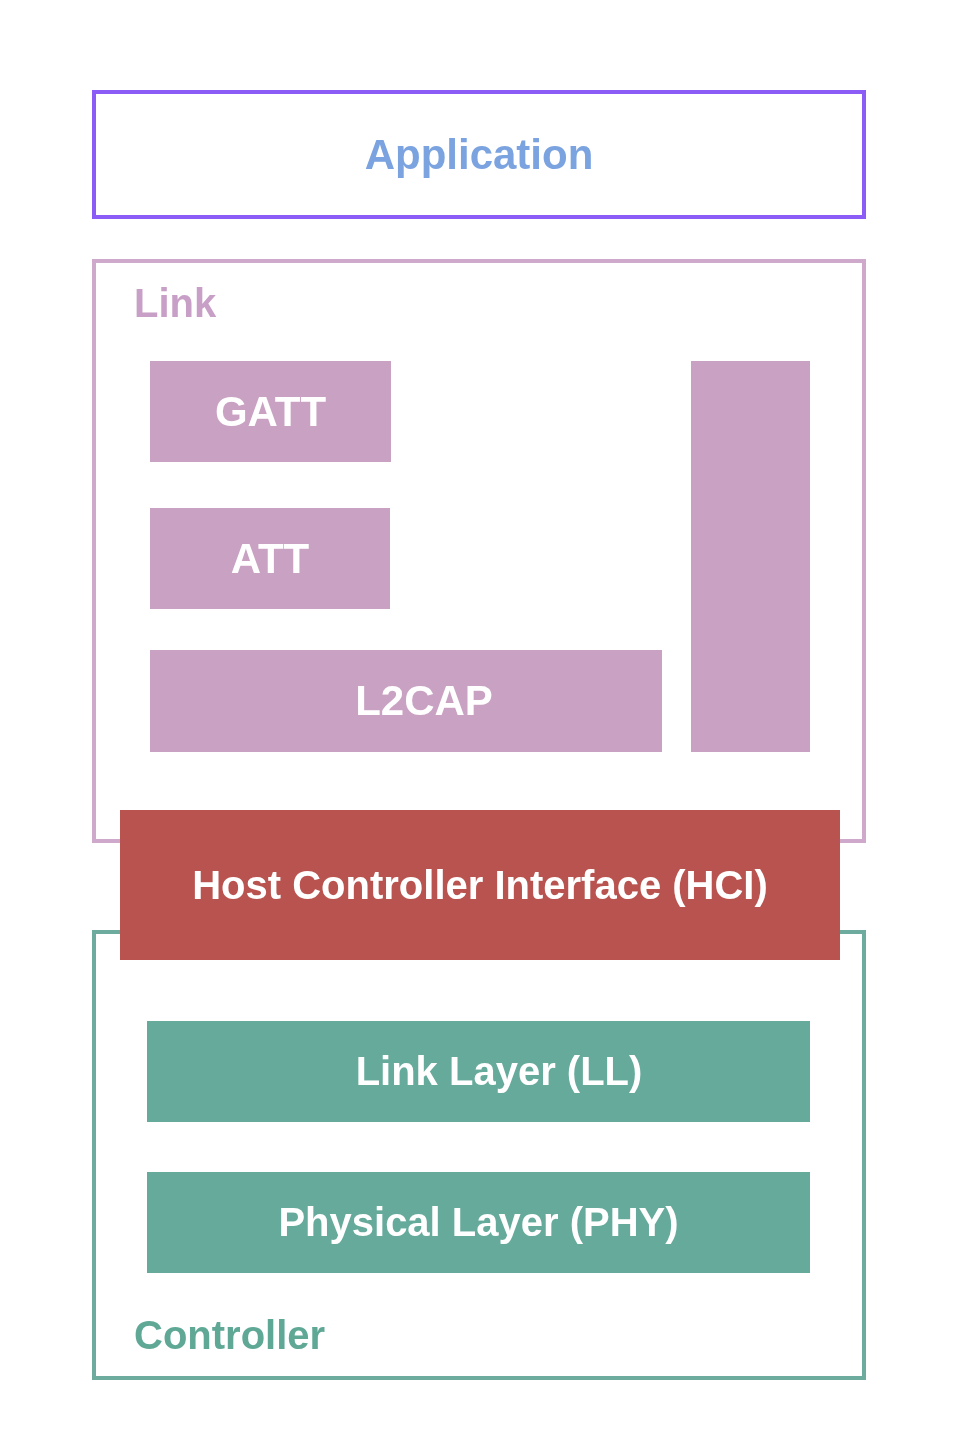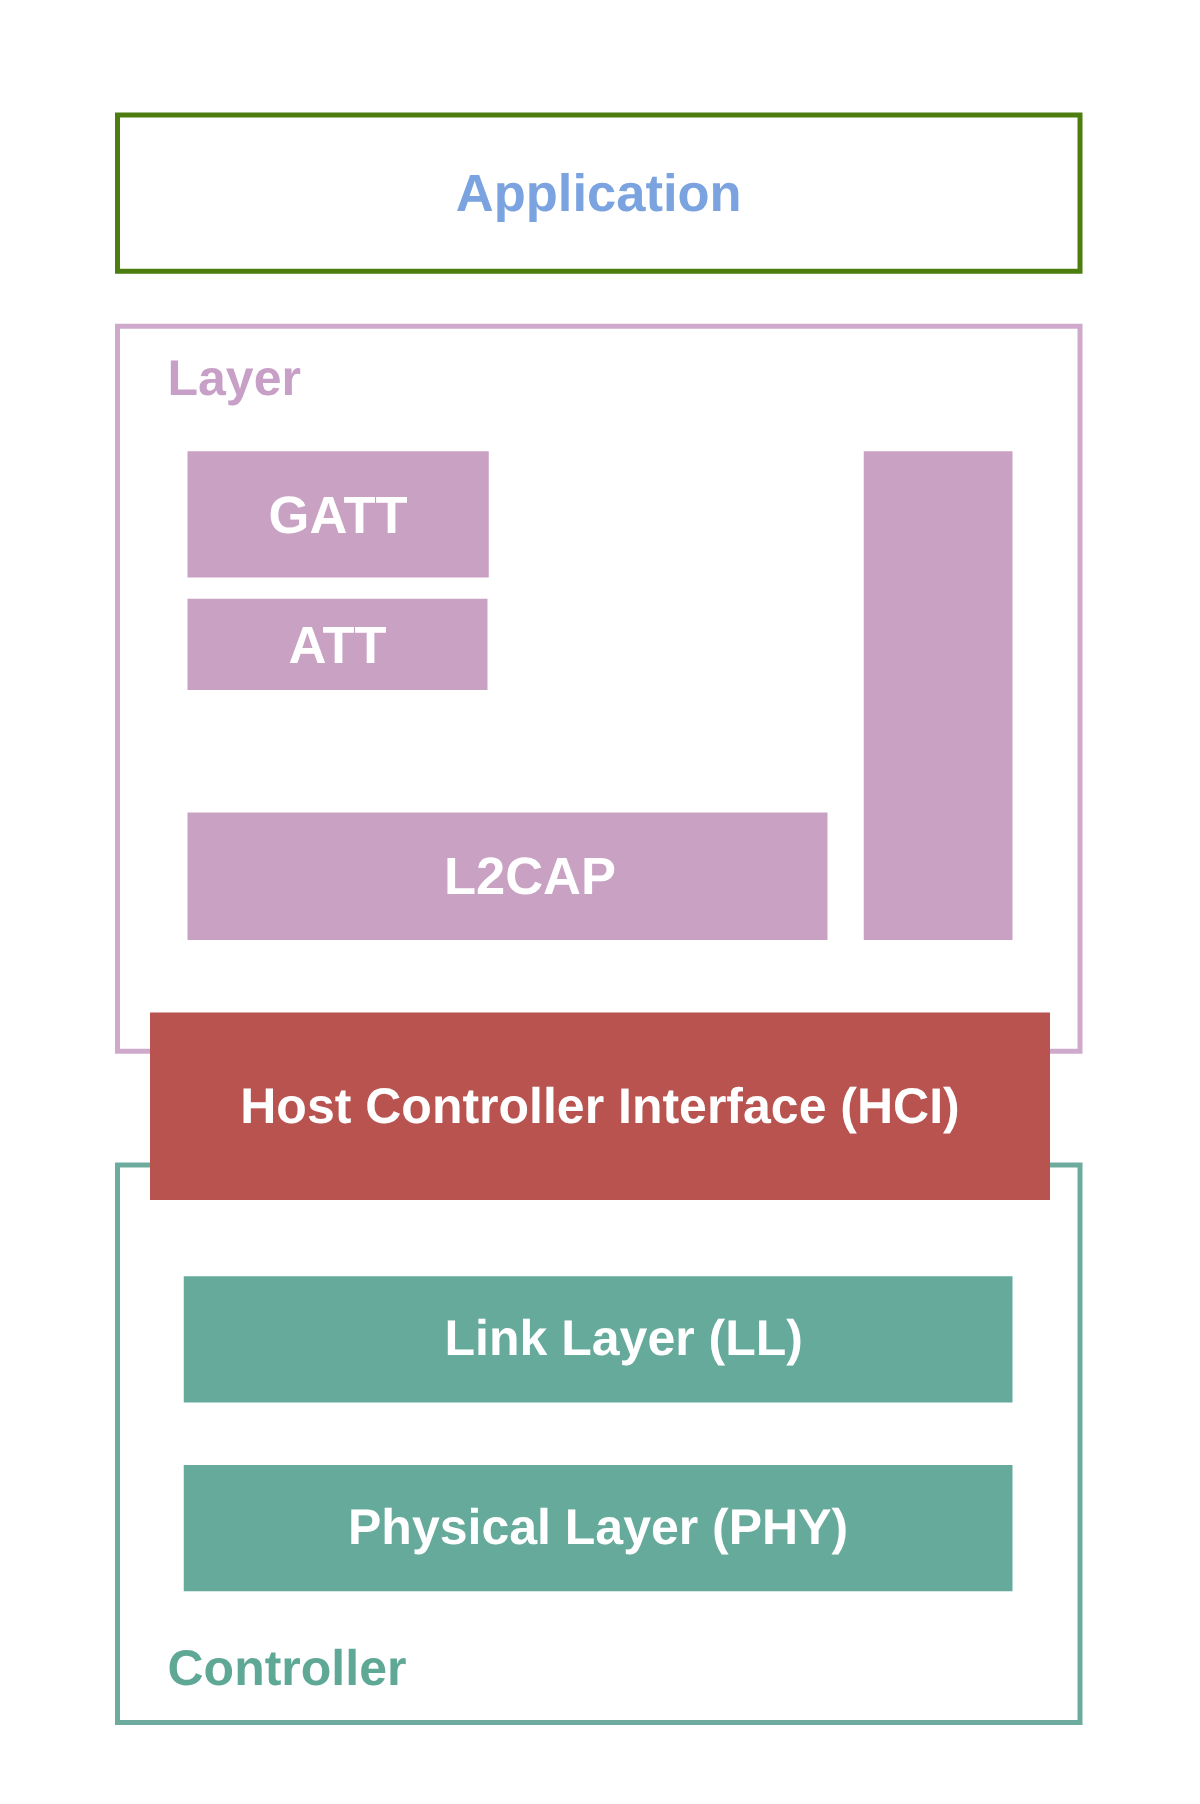--- a/index.html
+++ b/index.html
@@ -15,21 +15,21 @@
     background: #ffffff;
     overflow: hidden;
   }
   .outline-box {
     position: absolute;
     box-sizing: border-box;
     background: transparent;
   }
   .app-box {
     left: 92px; top: 90px; width: 774px; height: 129px;
-    border: 4px solid #4d7c0f;
+    border: 4px solid #8b5cf6;
     display: flex; align-items: center; justify-content: center;
   }
   .app-label {
     color: #7ba3e0;
     font-size: 42px;
     font-weight: bold;
   }
   .host-box {
     left: 92px; top: 259px; width: 774px; height: 584px;
     border: 4px solid #cfa9cc;
@@ -61,21 +61,21 @@
     font-size: 42px;
     z-index: 2;
   }
   .mauve { background: #c9a1c2; }
   .teal  { background: #65aa9b; }
   .red   { background: #b9534f; justify-content: center; }
 
   .gatt   { left: 150px; top: 361px; width: 241px; height: 101px; }
   .gap-h  { left: 421px; top: 361px; width: 389px; height: 103px; }
   .gap-v  { left: 691px; top: 361px; width: 119px; height: 391px; z-index: 1; }
-  .att    { left: 150px; top: 479px; width: 240px; height: 73px; }
+  .att    { left: 150px; top: 508px; width: 240px; height: 101px; }
   .smp    { left: 421px; top: 505px; width: 241px; height: 101px; }
   .l2cap  { left: 150px; top: 650px; width: 512px; height: 102px; padding-left: 36px; }
 
   .hci {
     left: 120px; top: 810px; width: 720px; height: 150px;
     font-size: 40px;
     z-index: 5;
   }
   .ll  { left: 147px; top: 1021px; width: 663px; height: 101px; font-size: 40px; padding-left: 41px; }
   .phy { left: 147px; top: 1172px; width: 663px; height: 101px; font-size: 40px; }
@@ -83,21 +83,21 @@
 </head>
 <body>
 
 <div class="stage">
 
   <div class="outline-box app-box">
     <span class="app-label">Application</span>
   </div>
 
   <div class="outline-box host-box">
-    <span class="host-label">Layer</span>
+    <span class="host-label">Link</span>
   </div>
 
   <div class="fill-box mauve gatt">
     <span>GATT</span>
   </div>
 
   <div class="fill-box mauve gap-v"></div>
 
   <div class="fill-box mauve att">
     <span>ATT</span>

